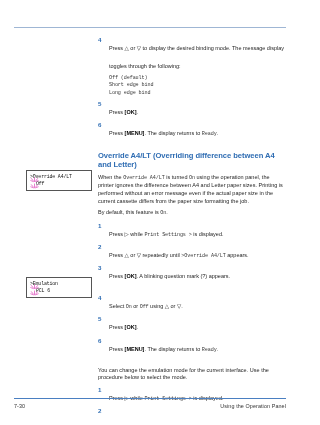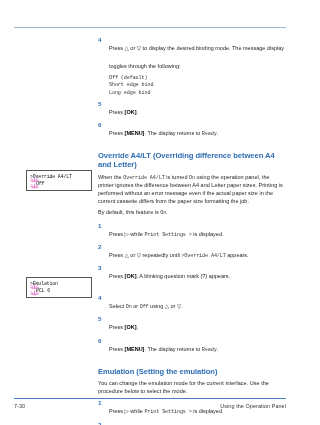--- a/index.html
+++ b/index.html
@@ -230,21 +230,20 @@
       <span class="txt"><span>Press </span><b>[OK]</b><span>.</span></span>
     </div>
 
     <div class="step">
       <span class="num">6</span>
       <span class="txt"><span>Press </span><b>[MENU]</b><span>. The display returns to </span><span class="mono">Ready</span><span>.</span></span>
     </div>
 
     <div class="sec-gap"></div>
 
-    <h2 class="heading">Emulation (Setting the emulation)</h2>
 
     <p class="body">You can change the emulation mode for the current interface. Use the procedure below to select the mode.</p>
 
     <div class="step">
       <span class="num">1</span>
       <span class="txt"><span>Press ▷ while </span><span class="mono">Print Settings &gt;</span><span> is displayed.</span></span>
     </div>
 
     <div class="step">
       <span class="num">2</span>

